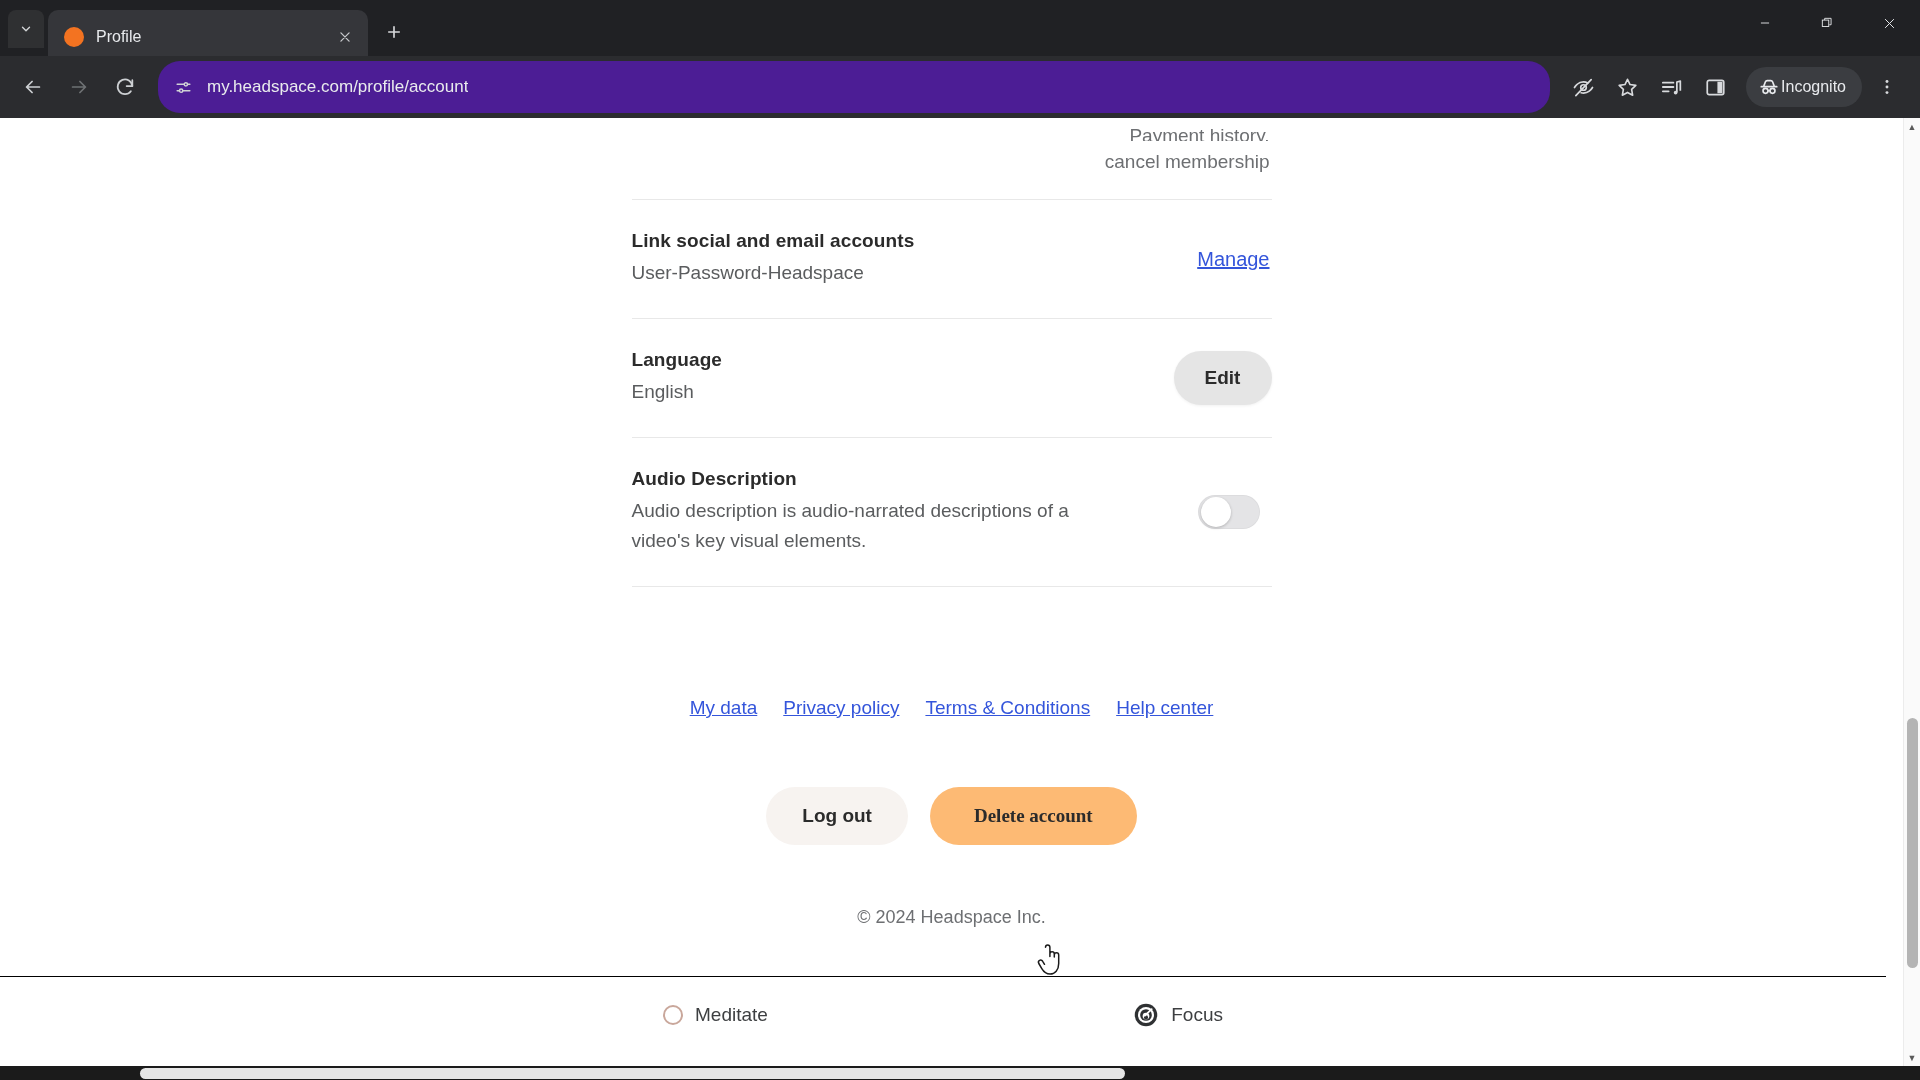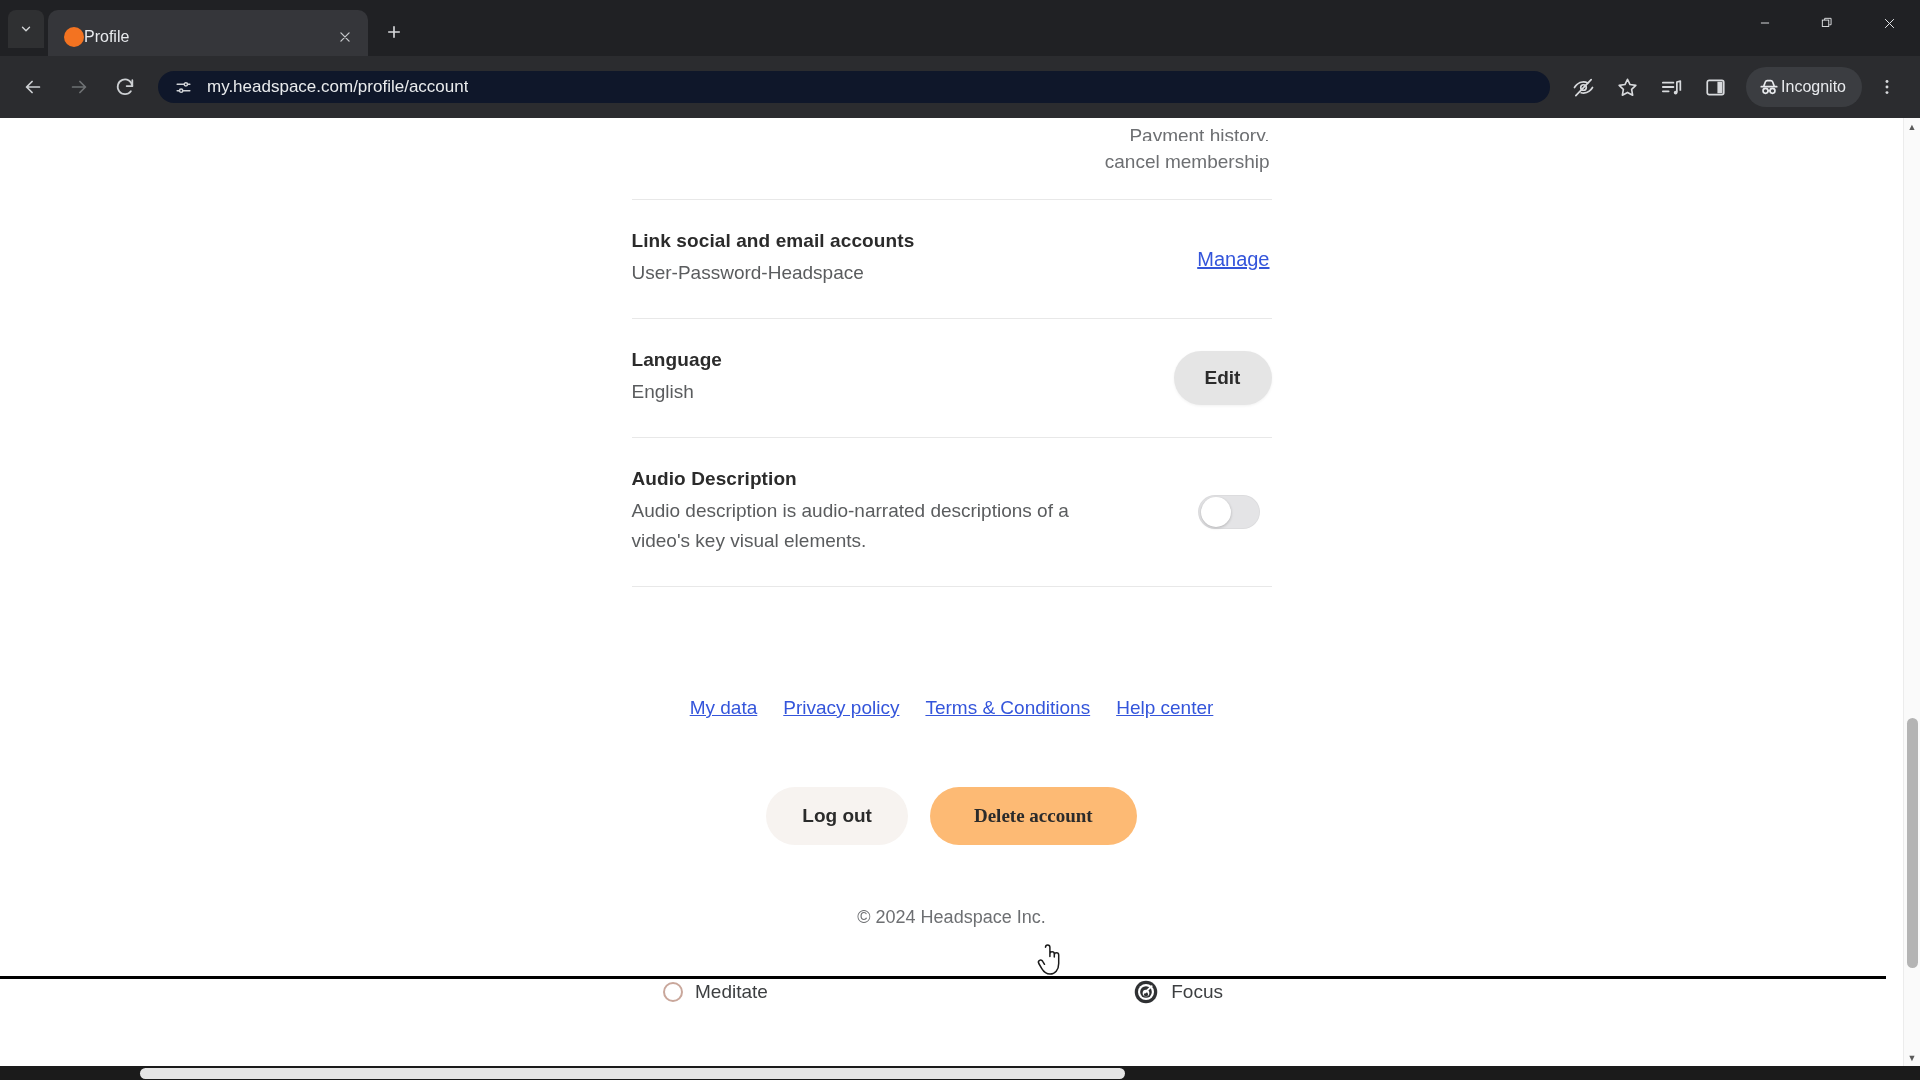--- a/index.html
+++ b/index.html
@@ -19,21 +19,21 @@
   }
   .tab-list-btn {
     width: 36px; height: 38px; margin-bottom: 8px; margin-right: 4px;
     background: #2f3032; border-radius: 8px 8px 0 0;
     display: flex; align-items: center; justify-content: center;
     color:#d2d4d6;
   }
   .tab {
     height: 46px; width: 320px; background: #35363a;
     border-radius: 10px 10px 0 0;
-    display: flex; align-items: center; padding: 8px 12px 0 16px; 
+    display: flex; align-items: center; padding: 8px 12px 0 16px; gap: 12px;
     position: relative;
   }
   .favicon { width: 20px; height: 20px; border-radius: 50%; background: #f37321; flex: 0 0 auto; }
   .tab-title {
     color:#e8eaed; font-size: 16px; flex: 1 1 auto;
     white-space: nowrap; overflow: hidden; text-overflow: ellipsis;
   }
   .tab-close { width: 22px; height: 22px; display:flex; align-items:center; justify-content:center; color:#c7c9cc; }
   .newtab {
     width: 40px; height: 40px; margin-bottom: 4px; margin-left: 6px;
@@ -43,21 +43,21 @@
   .winctl { position:absolute; right: 0; top: 0; height: 46px; display:flex; }
   .winbtn { width: 62px; height: 46px; display:flex; align-items:center; justify-content:center; color:#e3e5e7; }
 
   .toolbar {
     height: 62px; background:#2b2c2f;
     display:flex; align-items:center; gap: 4px; padding: 0 12px;
   }
   .navbtn { width: 42px; height: 42px; border-radius: 50%; display:flex; align-items:center; justify-content:center; color:#cdd0d3; }
   .navbtn.disabled { color:#6e7174; }
   .omnibox {
-    flex: 1 1 auto; height: 32px; background:#0f172a; border-radius: 22px;
+    flex: 1 1 auto; height: 52px; background:#4c1d95; border-radius: 22px;
     display:flex; align-items:center; padding: 0 16px; gap: 14px; margin: 0 8px;
   }
   .omni-url { color:#e9ebed; font-size: 17px; white-space:nowrap; overflow:hidden; }
   .tb-icons { display:flex; align-items:center; gap: 2px; }
   .tb-icon { width: 42px; height: 42px; border-radius: 50%; display:flex; align-items:center; justify-content:center; color:#d8dadd; }
   .incognito-pill {
     display:flex; align-items:center; gap: 1px; height: 40px; padding: 0 16px 0 12px;
     background:#3b3d41; border-radius: 20px; color:#e8eaed; font-size: 16px; margin-left: 6px;
   }
 
@@ -107,22 +107,22 @@
     font-size: 19px; font-weight: 700; color:#2b2b2b;
   }
   .pill-btn.logout { background:#f7f3f0; }
   .pill-btn.delete { background:#fdba74; padding: 0 44px; font-family: Liberation Serif, serif; }
 
   .copyright { text-align:center; color:#6d6f72; font-size: 18px; margin-top: 62px; }
 
   
   .bottom-nav {
     position:absolute; left:0; right: 17px; bottom: 14px; height: 76px;
-    border-top: 3px solid #000000; background:#fff;
-    display:flex; align-items:flex-start; justify-content:center;
+    border-top: 1px solid #000000; background:#fff;
+    display:flex; align-items:center; justify-content:center;
   }
   .nav-inner { width: 560px; display:flex; justify-content: space-between; align-items:center; }
   .nav-item { display:flex; align-items:center; gap: 12px; font-size: 19px; color:#3d3f41; }
   .meditate-ring { width: 20px; height: 20px; border-radius: 50%; border: 2px solid #c9a79b; }
   .focus-icon { width: 26px; height: 26px; }
 
   
   .cursor { position:absolute; pointer-events:none; }
 
   

